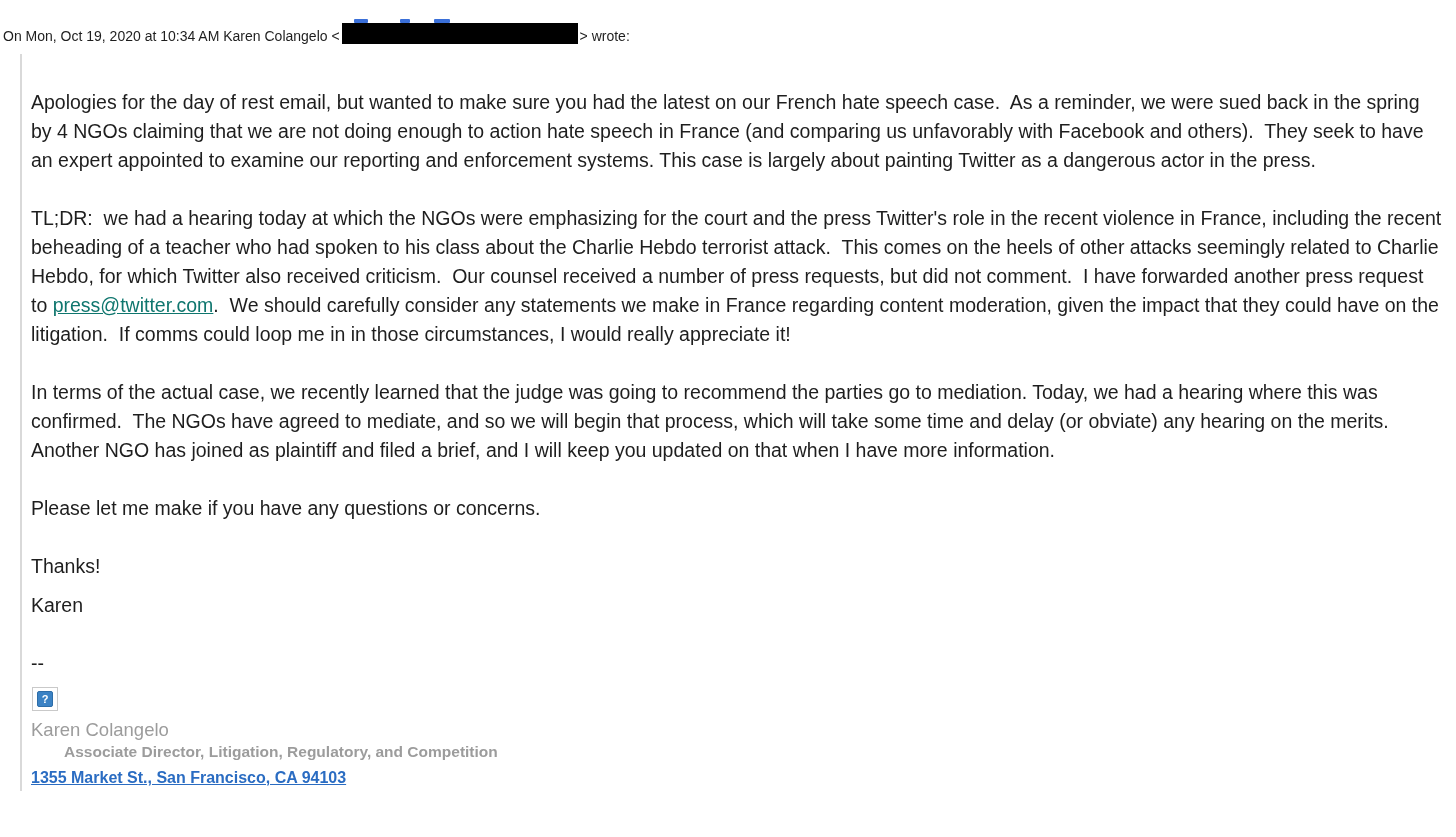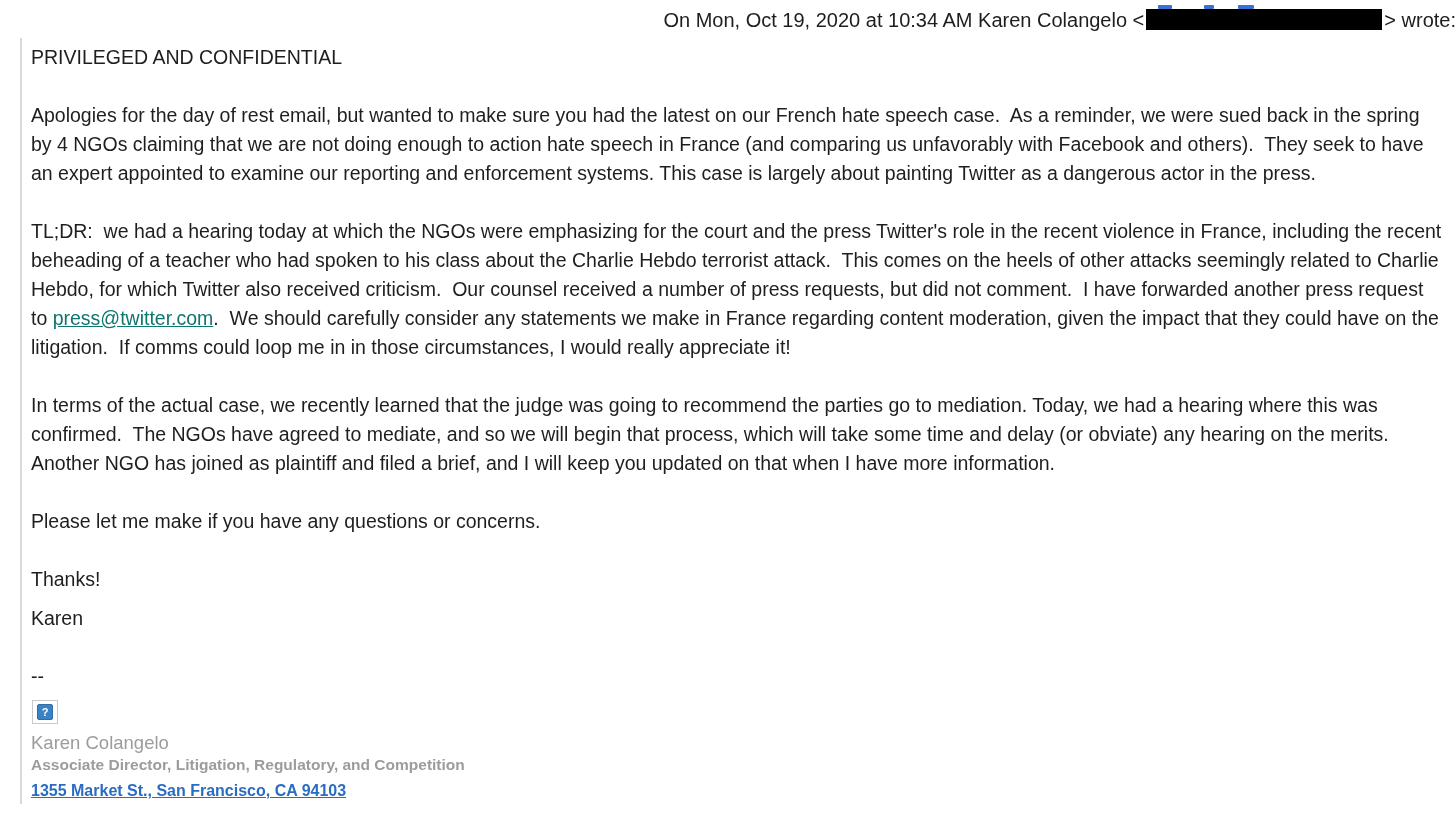--- a/index.html
+++ b/index.html
@@ -9,25 +9,24 @@
     color: #1e1e1e;
   }
   .page {
     position: relative;
     width: 1456px;
     height: 837px;
     overflow: hidden;
     background: #ffffff;
   }
   .attribution {
-    font-size: 20px;
+    font-size: 14px;
     line-height: 29px;
-    padding: 6px 0 0 3px;
+    padding: 22px 0 0 3px;
     white-space: pre-wrap;
-    text-align: right;
   }
   .redaction {
     display: inline-block;
     position: relative;
     width: 236px;
     height: 21px;
     background: #000000;
     vertical-align: -3px;
     margin: 0 2px;
   }
@@ -86,40 +85,40 @@
     color: #9c9c9c;
     font-weight: normal;
     font-size: 18.5px;
     line-height: 23px;
   }
   .sig-title {
     color: #9c9c9c;
     font-weight: bold;
     font-size: 15.5px;
     line-height: 21px;
+    margin-left: 33px;
   }
   .sig-addr {
     color: #2a6cc2;
     font-weight: bold;
     font-size: 16px;
     line-height: 20px;
     text-decoration: underline;
     display: inline-block;
     cursor: pointer;
   }
 </style>
 </head>
 <body>
 
 <div class="page">
 
   <div class="attribution"><span>On Mon, Oct 19, 2020 at 10:34 AM Karen Colangelo &lt;</span><span class="redaction"><span class="peek peek1"></span><span class="peek peek2"></span><span class="peek peek3"></span></span><span>&gt; wrote:</span></div>
 
   <blockquote class="quote">
-    <p class="first">PRIVILEGED AND CONFIDENTIAL</p>
     <p>Apologies for the day of rest email, but wanted to make sure you had the latest on our French hate speech case.  As a reminder, we were sued back in the spring by 4 NGOs claiming that we are not doing enough to action hate speech in France (and comparing us unfavorably with Facebook and others).  They seek to have an expert appointed to examine our reporting and enforcement systems. This case is largely about painting Twitter as a dangerous actor in the press.</p>
     <p><span>TL;DR:  we had a hearing today at which the NGOs were emphasizing for the court and the press Twitter's role in the recent violence in France, including the recent beheading of a teacher who had spoken to his class about the Charlie Hebdo terrorist attack.  This comes on the heels of other attacks seemingly related to Charlie Hebdo, for which Twitter also received criticism.  Our counsel received a number of press requests, but did not comment.  I have forwarded another press request to </span><a class="body-link">press@twitter.com</a><span>.  We should carefully consider any statements we make in France regarding content moderation, given the impact that they could have on the litigation.  If comms could loop me in in those circumstances, I would really appreciate it!</span></p>
     <p>In terms of the actual case, we recently learned that the judge was going to recommend the parties go to mediation. Today, we had a hearing where this was confirmed.  The NGOs have agreed to mediate, and so we will begin that process, which will take some time and delay (or obviate) any hearing on the merits.  Another NGO has joined as plaintiff and filed a brief, and I will keep you updated on that when I have more information.</p>
     <p>Please let me make if you have any questions or concerns.</p>
     <p>Thanks!</p>
     <p class="no-gap">Karen</p>
     <p>--</p>
 
     <div class="broken-img">
       <span class="q-glyph">?</span>

